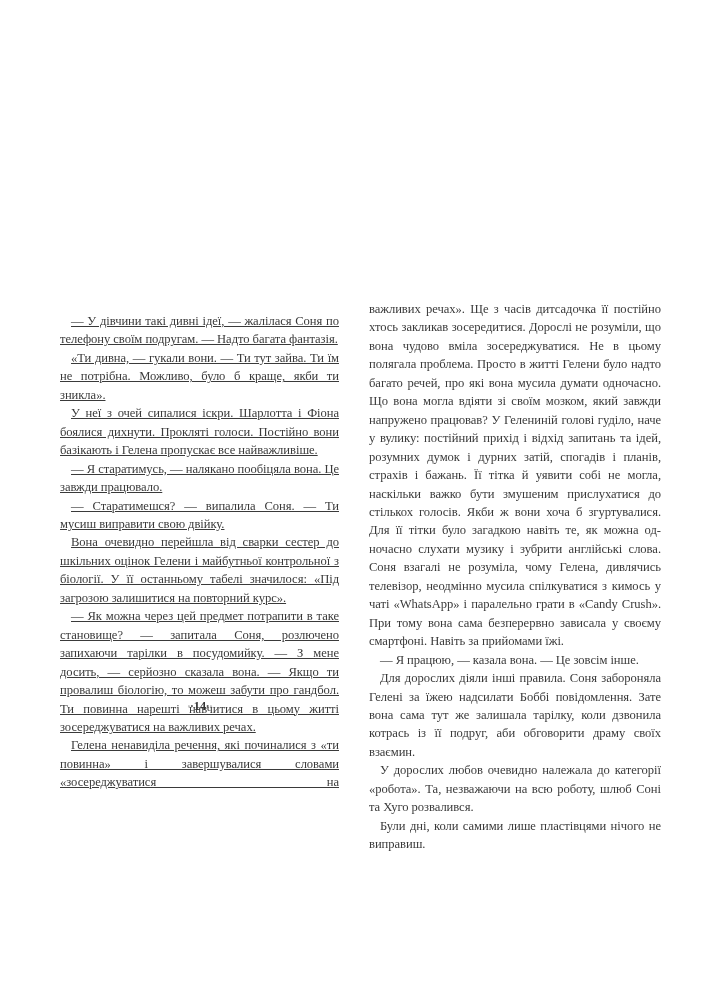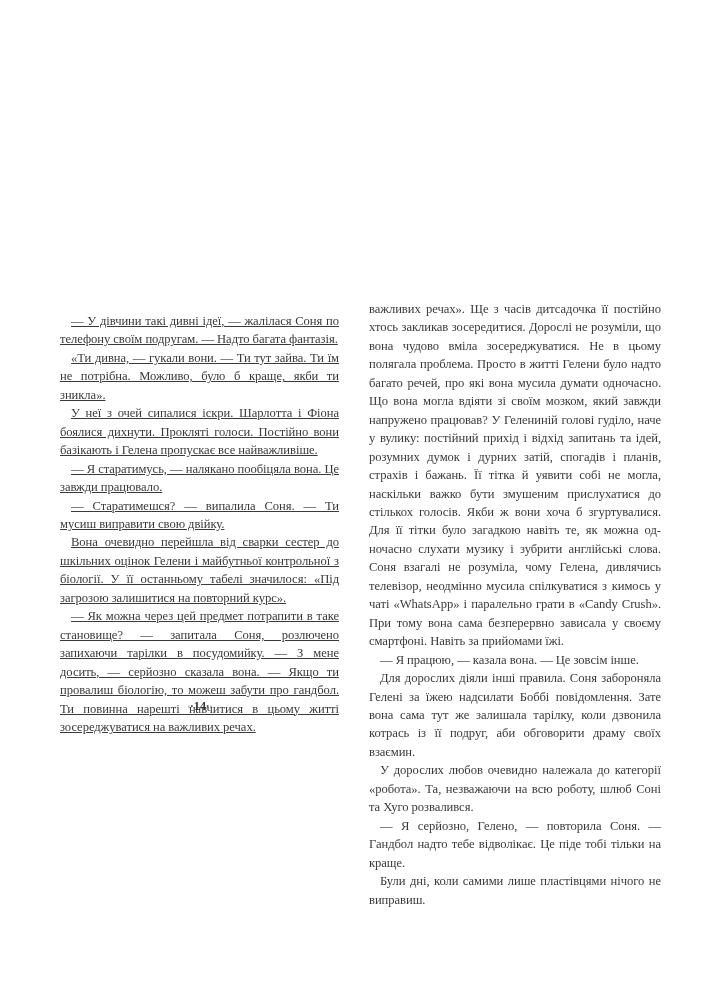--- a/index.html
+++ b/index.html
@@ -71,28 +71,28 @@
 <div class="spread">
 
   <div class="column col-left">
     <p class="para">— У дівчини такі дивні ідеї, — жалілася Соня по теле­фону своїм подругам. — Надто багата фантазія.</p>
     <p class="para">«Ти дивна, — гукали вони. — Ти тут зайва. Ти їм не по­трібна. Можливо, було б краще, якби ти зникла».</p>
     <p class="para">У неї з очей сипалися іскри. Шарлотта і Фіона боялися дихнути. Прокляті голоси. Постійно вони базікають і Ге­лена пропускає все найважливіше.</p>
     <p class="para">— Я старатимусь, — налякано пообіцяла вона. Це завжди працювало.</p>
     <p class="para">— Старатимешся? — випалила Соня. — Ти мусиш ви­правити свою двійку.</p>
     <p class="para">Вона очевидно перейшла від сварки сестер до шкіль­них оцінок Гелени і майбутньої контрольної з біології. У її останньому табелі значилося: «Під загрозою залишитися на повторний курс».</p>
     <p class="para">— Як можна через цей предмет потрапити в таке ста­новище? — запитала Соня, розлючено запихаючи таріл­ки в посудомийку. — З мене досить, — серйозно сказала вона. — Якщо ти провалиш біологію, то можеш забути про гандбол. Ти повинна нарешті навчитися в цьому жит­ті зосереджуватися на важливих речах.</p>
+    <p class="para" style="text-align-last: justify;">Гелена ненавиділа речення, які починалися з «ти по­винна» і завершувалися словами «зосереджуватися на</p>
   </div>
 
   <div class="page-number">
     <span class="orn">◦•</span><span>14</span><span class="orn">•◦</span>
   </div>
 
   <div class="column col-right">
     <p class="para noindent">важливих речах». Ще з часів дитсадочка її постійно хтось закликав зосередитися. Дорослі не розуміли, що вона чу­дово вміла зосереджуватися. Не в цьому полягала про­блема. Просто в житті Гелени було надто багато речей, про які вона мусила думати одночасно. Що вона могла вдіяти зі своїм мозком, який завжди напружено працю­вав? У Гелениній голові гуділо, наче у вулику: постійний прихід і відхід запитань та ідей, розумних думок і дурних затій, спогадів і планів, страхів і бажань. Її тітка й уявити собі не могла, наскільки важко бути змушеним прислу­хатися до стількох голосів. Якби ж вони хоча б згуртува­лися. Для її тітки було загадкою навіть те, як можна од­ночасно слухати музику і зубрити англійські слова. Соня взагалі не розуміла, чому Гелена, дивлячись телевізор, не­одмінно мусила спілкуватися з кимось у чаті «WhatsApp» і паралельно грати в «Candy Crush». При тому вона сама безперервно зависала у своєму смартфоні. Навіть за при­йомами їжі.</p>
     <p class="para">— Я працюю, — казала вона. — Це зовсім інше.</p>
     <p class="para">Для дорослих діяли інші правила. Соня забороняла Ге­лені за їжею надсилати Боббі повідомлення. Зате вона сама тут же залишала тарілку, коли дзвонила котрась із її подруг, аби обговорити драму своїх взаємин.</p>
     <p class="para">У дорослих любов очевидно належала до категорії «ро­бота». Та, незважаючи на всю роботу, шлюб Соні та Хуго розвалився.</p>
-    <p class="para">— Я серйозно, Гелено, — повторила Соня. — Гандбол надто тебе відволікає. Це піде тобі тільки на краще.</p>
     <p class="para">Були дні, коли самими лише пластівцями нічого не ви­правиш.</p>
   </div>
 
 </div>
 
 </body></html>

